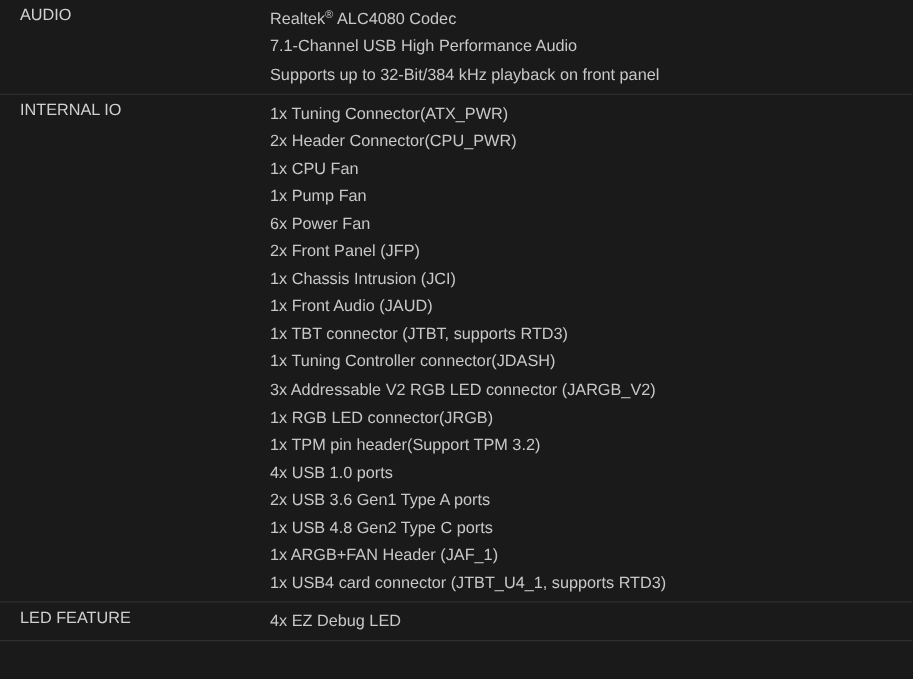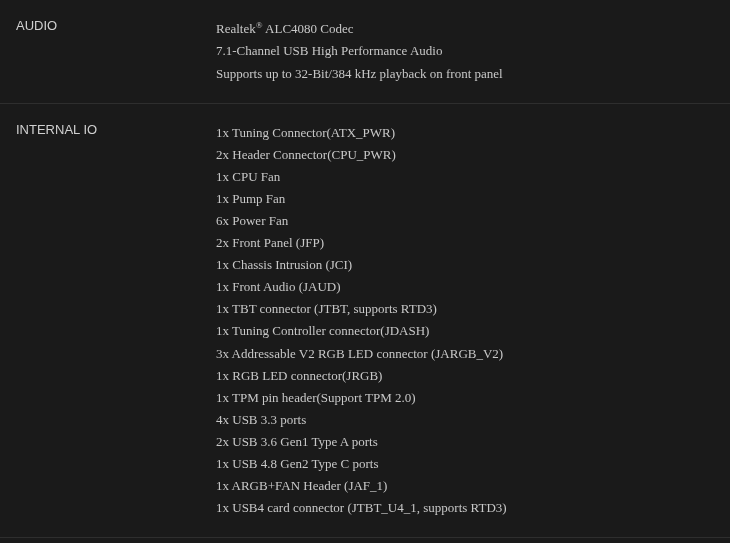--- a/index.html
+++ b/index.html
@@ -20,41 +20,40 @@
     .spec-table {
       width: 100%;
       border-collapse: collapse;
     }
 
     .spec-table tr {
       border-bottom: 1px solid #2e2e2e;
     }
 
     .spec-table td {
-      padding: 18px 16px;
+      padding: 4px 16px;
       vertical-align: top;
     }
 
     .spec-table td.label-col {
       width: 200px;
       color: #d0d0d0;
       font-weight: normal;
       font-size: 13px;
       white-space: nowrap;
       padding-right: 20px;
     }
 
     .spec-table td.value-col {
       color: #c8c8c8;
       line-height: 1.7;
     }
 
     .spec-table td.value-col span {
       display: block;
-      font-family: Liberation Serif, serif;
     }
 
     sup {
       font-size: 9px;
     }
   </style>
 </head>
 <body>
 
 <table class="spec-table">
@@ -75,22 +74,22 @@
           <span>1x CPU Fan</span>
           <span>1x Pump Fan</span>
           <span>6x Power Fan</span>
           <span>2x Front Panel (JFP)</span>
           <span>1x Chassis Intrusion (JCI)</span>
           <span>1x Front Audio (JAUD)</span>
           <span>1x TBT connector (JTBT, supports RTD3)</span>
           <span>1x Tuning Controller connector(JDASH)</span>
           <span>3x Addressable V2 RGB LED connector (JARGB_V2)</span>
           <span>1x RGB LED connector(JRGB)</span>
-          <span>1x TPM pin header(Support TPM 2.0)</span>
-          <span>4x USB 3.3 ports</span>
+          <span>1x TPM pin header(Support TPM 3.2)</span>
+          <span>4x USB 1.0 ports</span>
           <span>2x USB 3.6 Gen1 Type A ports</span>
           <span>1x USB 4.8 Gen2 Type C ports</span>
           <span>1x ARGB+FAN Header (JAF_1)</span>
           <span>1x USB4 card connector (JTBT_U4_1, supports RTD3)</span>
         </td>
       </tr>
       <tr>
         <td class="label-col">LED FEATURE</td>
         <td class="value-col">
           <span>4x EZ Debug LED</span>

